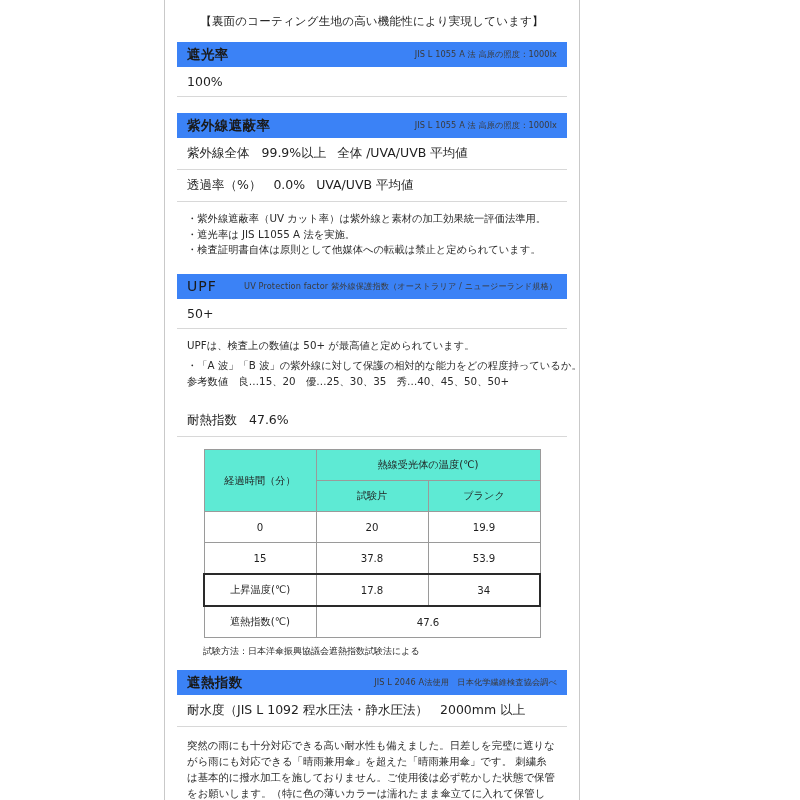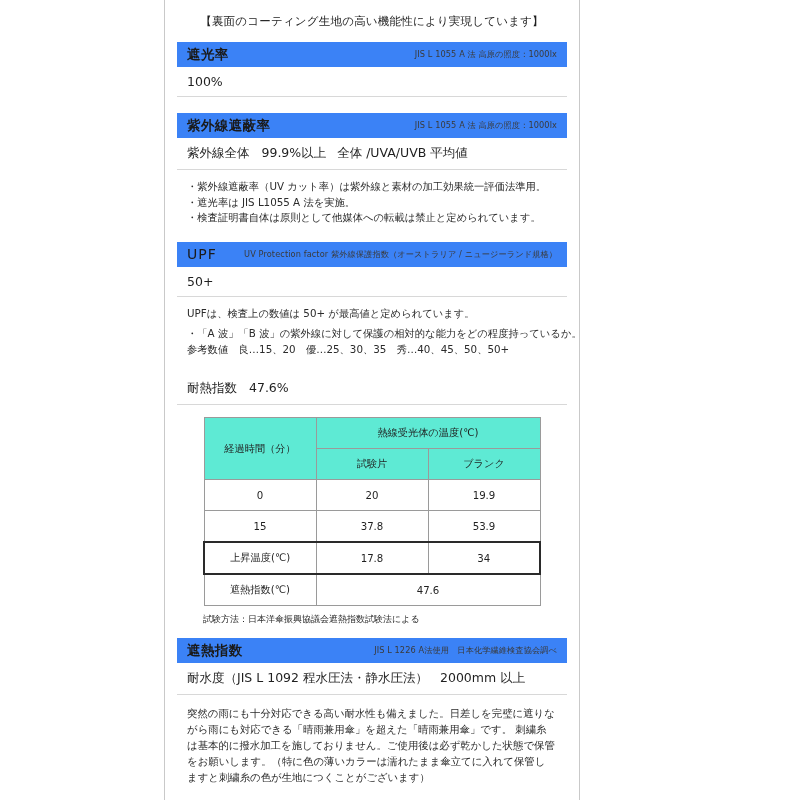--- a/index.html
+++ b/index.html
@@ -165,20 +165,25 @@
 
     <div class="bar">
       <span class="bar-title">紫外線遮蔽率</span>
       <span class="bar-note">JIS L 1055 A 法 高原の照度：1000lx</span>
     </div>
     <div class="val-row">
       <span class="lbl">紫外線全体</span>
       <span class="num">99.9%以上</span>
       <span class="suffix">全体 /UVA/UVB 平均値</span>
     </div>
+    <div class="val-row">
+      <span class="lbl">透過率（%）</span>
+      <span class="num">0.0%</span>
+      <span class="suffix">UVA/UVB 平均値</span>
+    </div>
     <div class="notes">
       <div class="li">・紫外線遮蔽率（UV カット率）は紫外線と素材の加工効果統一評価法準用。</div>
       <div class="li">・遮光率は JIS L1055 A 法を実施。</div>
       <div class="li">・検査証明書自体は原則として他媒体への転載は禁止と定められています。</div>
     </div>
 
     <div class="gap-md"></div>
 
     <div class="bar">
       <span class="bar-title light">UPF</span>
@@ -235,21 +240,21 @@
     </div>
 
     <div class="table-note">
       <span>試験方法：日本洋傘振興協議会遮熱指数試験法による</span>
     </div>
 
     <div class="gap-sm"></div>
 
     <div class="bar">
       <span class="bar-title">遮熱指数</span>
-      <span class="bar-note">JIS L 1226 A法使用　日本化学繊維検査協会調べ</span>
+      <span class="bar-note">JIS L 2046 A法使用　日本化学繊維検査協会調べ</span>
     </div>
     <div class="val-row">
       <span class="lbl">耐水度（JIS L 1092 程水圧法・静水圧法）</span>
       <span class="num">2000mm 以上</span>
     </div>
     <div class="para">突然の雨にも十分対応できる高い耐水性も備えました。日差しを完璧に遮りながら雨にも対応できる「晴雨兼用傘」を超えた「晴雨兼用傘」です。
 刺繍糸は基本的に撥水加工を施しておりません。ご使用後は必ず乾かした状態で保管をお願いします。（特に色の薄いカラーは濡れたまま傘立てに入れて保管しますと刺繍糸の色が生地につくことがございます）</div>
 
   </div>
 </div>

